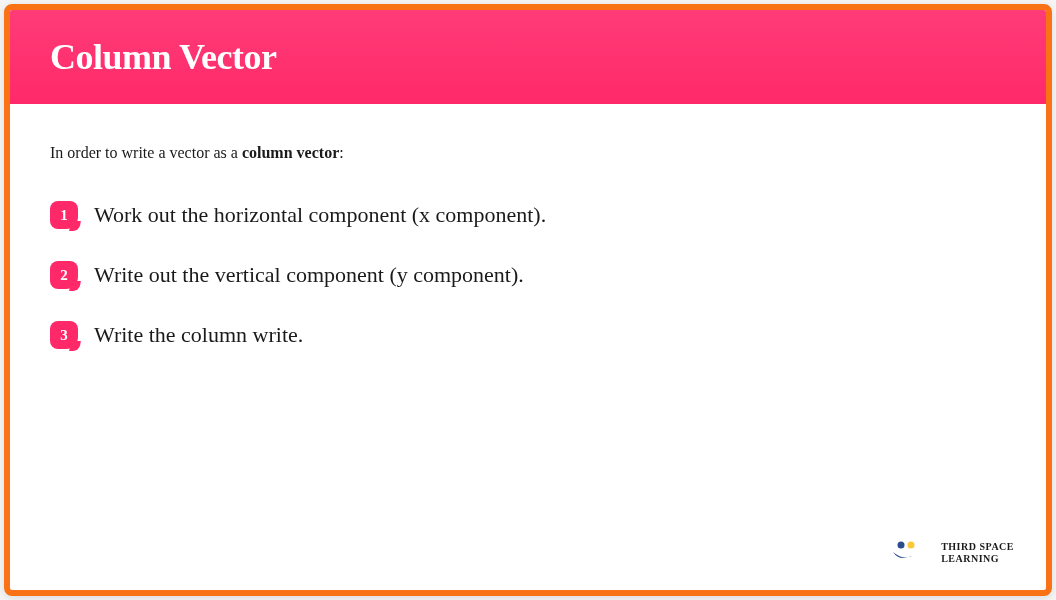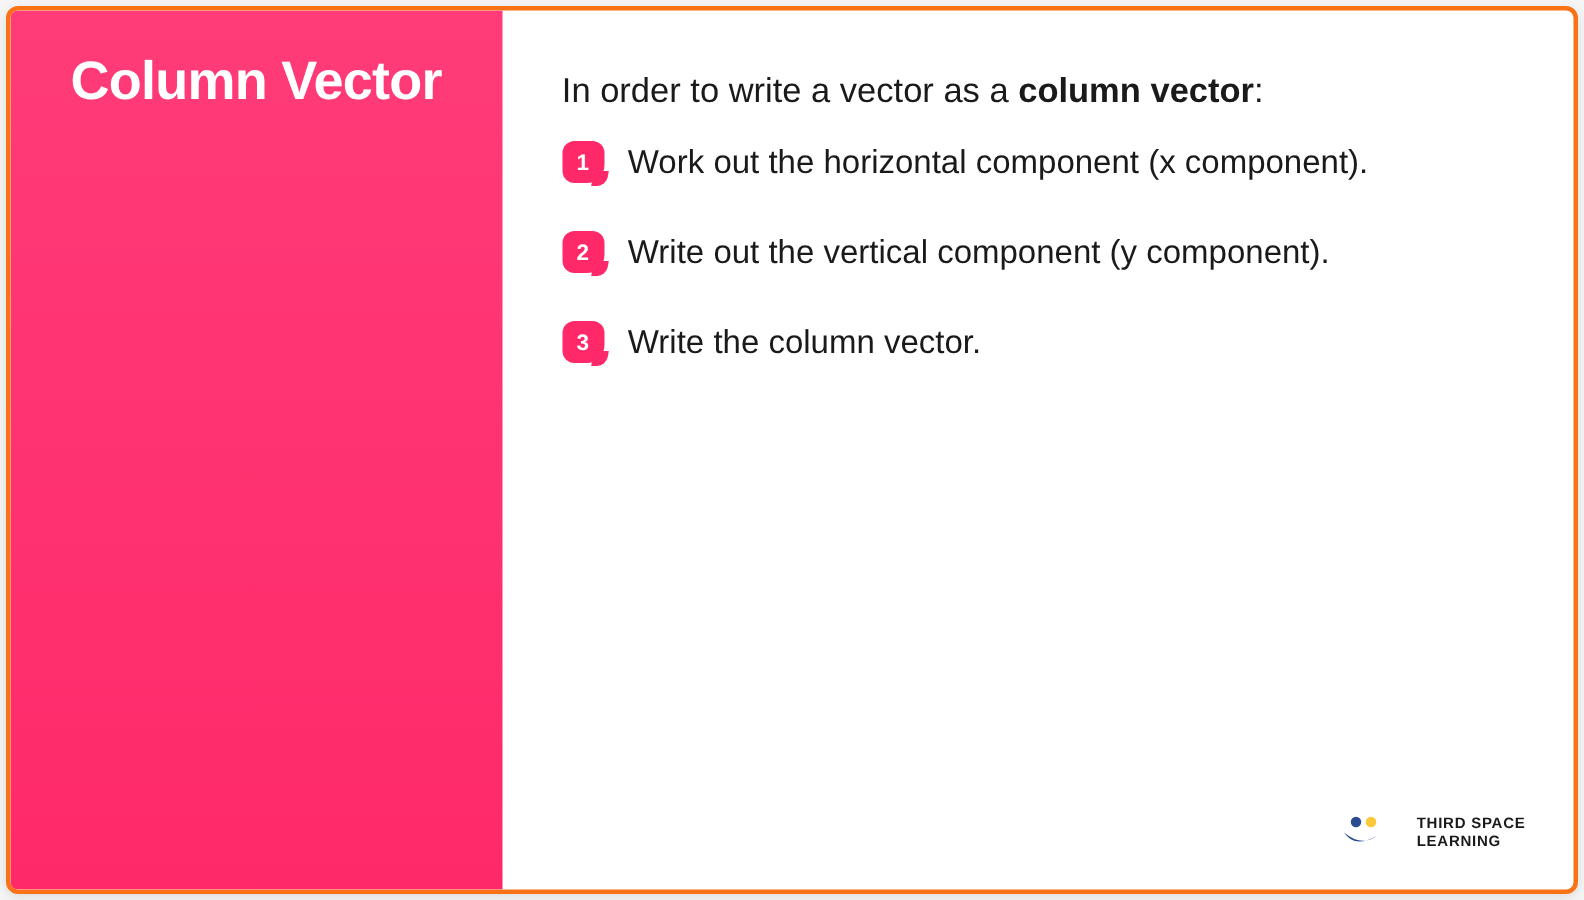--- a/index.html
+++ b/index.html
@@ -16,43 +16,44 @@
       min-height: 600px;
       padding: 4px;
     }
     .card {
       width: 1048px;
       height: 592px;
       background: white;
       border-radius: 8px;
       overflow: hidden;
       box-shadow: 0 2px 8px rgba(0,0,0,0.1);
-      border: 3px solid #f97316;
+      border: 6px solid #f97316;
       display: flex;
-      flex-direction: row;
+      flex-direction: column;
       position: relative;
+      font-family: Liberation Serif, serif;
     }
     .header {
       background: linear-gradient(to bottom, #ff3c78, #ff2969);
       padding: 26px 40px;
       color: white;
     }
     .header-title {
       font-size: 36px;
       font-weight: 700;
       letter-spacing: -0.5px;
     }
     .content {
       padding: 40px 40px 20px 40px;
       flex: 1;
     }
     .intro {
-      font-size: 23px;
+      font-size: 16px;
       color: #1a1a1a;
-      margin-bottom: 20px;
+      margin-bottom: 39px;
       font-weight: 400;
     }
     .intro strong {
       font-weight: 700;
     }
     .steps {
       list-style: none;
     }
     .step {
       display: flex;
@@ -126,21 +127,21 @@
       <li class="step">
         <span class="step-badge">1</span>
         <span class="step-text">Work out the horizontal component (x component).</span>
       </li>
       <li class="step">
         <span class="step-badge">2</span>
         <span class="step-text">Write out the vertical component (y component).</span>
       </li>
       <li class="step">
         <span class="step-badge">3</span>
-        <span class="step-text">Write the column vector.</span>
+        <span class="step-text">Write the column write.</span>
       </li>
     </ol>
   </div>
   <div class="footer-logo">
     <div class="logo-icon">
       <svg width="32" height="26" viewBox="0 0 32 26">
         <circle cx="10" cy="5" r="3.5" fill="#2a4d8f"></circle>
         <circle cx="20" cy="5" r="3.5" fill="#f9c938"></circle>
         <path d="M 4 14 Q 16 26 28 14 Q 22 20 16 20 Q 10 20 4 14 Z" fill="#f9c938"></path>
         <path d="M 2 12 Q 14 22 24 14 Q 18 18 12 18 Q 6 18 2 12 Z" fill="#2a4d8f"></path>

